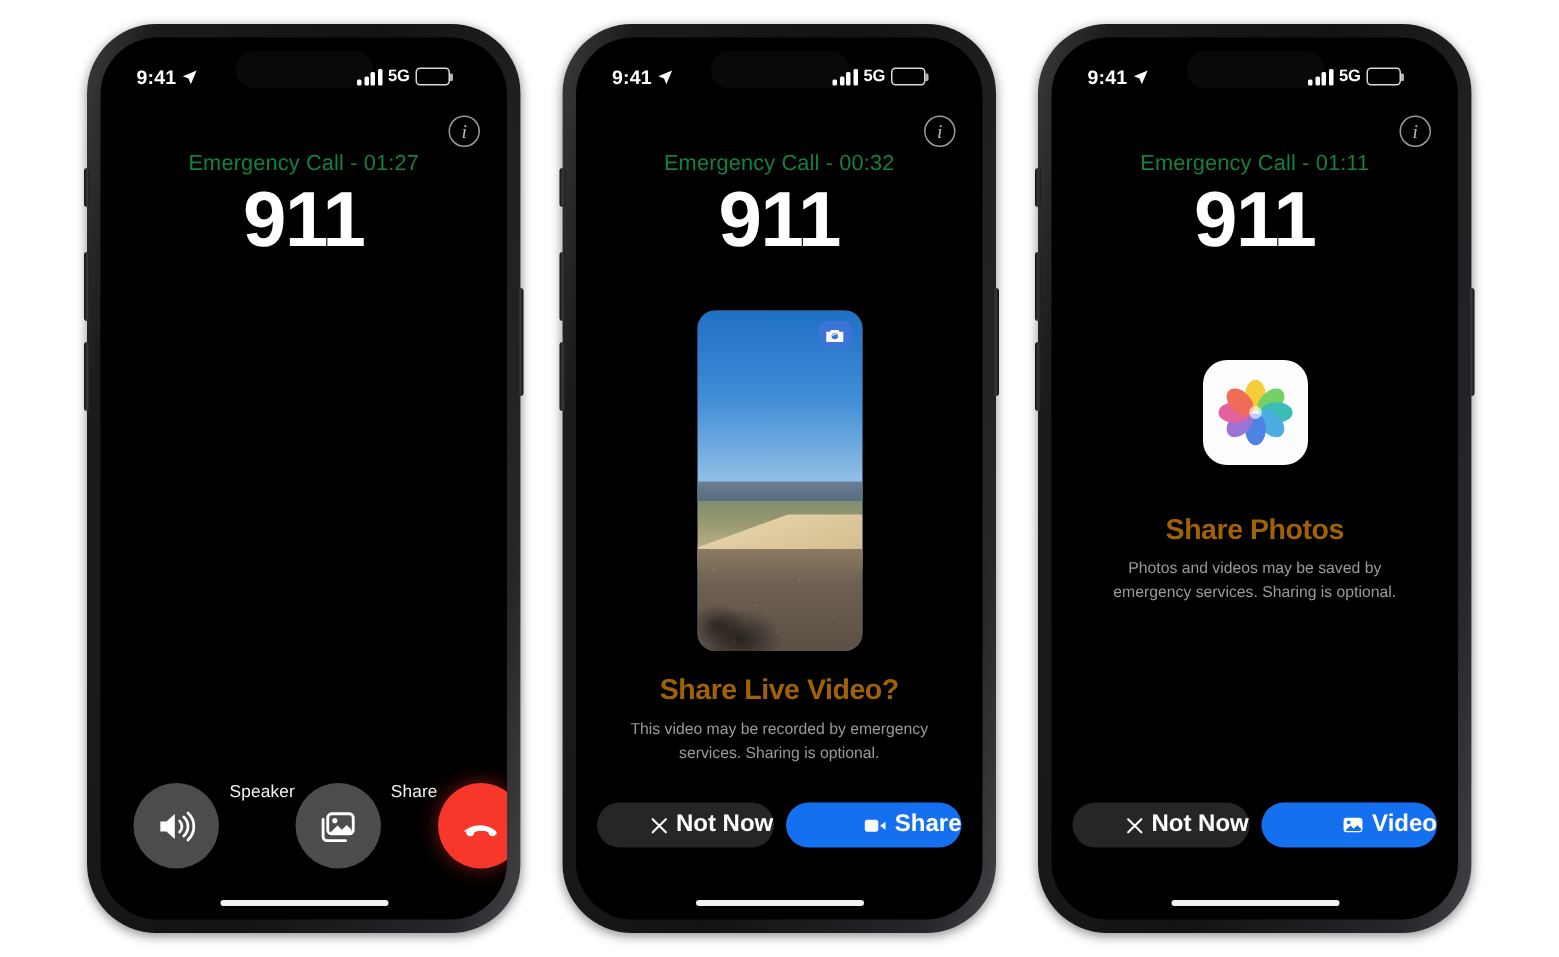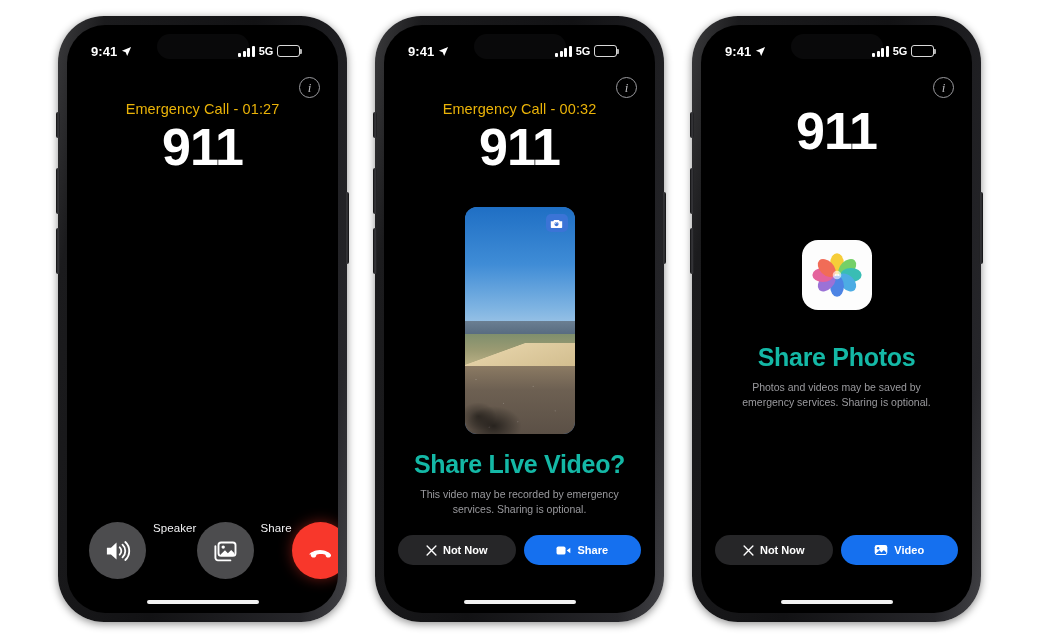--- a/index.html
+++ b/index.html
@@ -81,21 +81,21 @@
     width: 21px; height: 21px; border-radius: 50%;
     border: 1.3px solid #9b9b9f; color: #b9b9bd;
     display: flex; align-items: center; justify-content: center;
     font-family: "Liberation Serif", serif;
     font-size: 13px; font-style: italic; line-height: 1;
   }
 
   
   .call-head { position: absolute; top: 76px; left: 0; right: 0; text-align: center; }
   .call-sub {
-    color: #eab308; font-size: 14.5px; letter-spacing: .1px;
+    color: #15803d; font-size: 14.5px; letter-spacing: .1px;
   }
   .call-number {
     color: #fff; font-size: 52px; font-weight: bold;
     letter-spacing: -1px; line-height: 1.08; margin-top: 2px;
   }
 
   
   .controls {
     position: absolute; left: 0; right: 0; bottom: 34px;
     display: grid; grid-template-columns: repeat(3,1fr);
@@ -160,21 +160,21 @@
   .cam-flip {
     position: absolute; top: 7px; right: 7px;
     width: 22px; height: 18px; border-radius: 5px;
     background: #3b74d6;
     display:flex; align-items:center; justify-content:center;
   }
 
   
   .prompt { position: absolute; left: 0; right: 0; text-align: center; padding: 0 16px; }
   .prompt-title {
-    color: #14b8a6; font-size: 25px; font-weight: bold; letter-spacing: -.3px; line-height: 1.18;
+    color: #a16207; font-size: 19px; font-weight: bold; letter-spacing: -.3px; line-height: 1.18;
   }
   .prompt-body {
     color: #9a9a9e; font-size: 10.5px; line-height: 1.45; margin-top: 7px;
     padding: 0 8px;
   }
 
   
   .photos-icon {
     width: 70px; height: 70px; border-radius: 16px;
     background: #fdfdfd; margin: 0 auto;
@@ -182,22 +182,22 @@
     box-shadow: 0 1px 4px rgba(0,0,0,.4);
   }
 
   
   .actionbar {
     position: absolute; left: 14px; right: 14px; bottom: 48px;
     display: flex; gap: 8px;
   }
   .act {
     flex: 1; height: 30px; border-radius: 16px;
-    display: flex; align-items: center; justify-content: center; gap: 6px;
-    color: #fff; font-size: 11px; font-weight: bold;
+    display: flex; align-items: center; justify-content: flex-end; gap: 6px;
+    color: #fff; font-size: 16px; font-weight: bold;
   }
   .act.secondary { background: #262628; }
   .act.primary   { background: #1570ef; }
 
   
   .home-ind {
     position: absolute; bottom: 9px; left: 50%; transform: translateX(-50%);
     width: 112px; height: 4px; border-radius: 3px; background: #f2f2f2;
   }
 </style>
@@ -384,20 +384,21 @@
               <i></i>
             </span>
           <span class="net-label">5G</span>
           <span class="battery"><span class="fill"></span></span>
         </div>
       </div>
 
       <div class="info-btn">i</div>
 
       <div class="call-head">
+        <div class="call-sub">Emergency Call - 01:11</div>
         <div class="call-number">911</div>
       </div>
 
       <div style="position:absolute; top:215px; left:0; right:0;">
         <div class="photos-icon">
           <svg width="56" height="56" viewBox="0 0 60 60">
             <g opacity="0.85">
               <ellipse cx="30" cy="18" rx="7.4" ry="11.4" fill="#f5c518"></ellipse>
               <ellipse cx="41" cy="22.5" rx="7.4" ry="11.4" fill="#5ec94e" transform="rotate(45 41 22.5)"></ellipse>
               <ellipse cx="45" cy="30" rx="11.4" ry="7.4" fill="#18b3a8"></ellipse>

